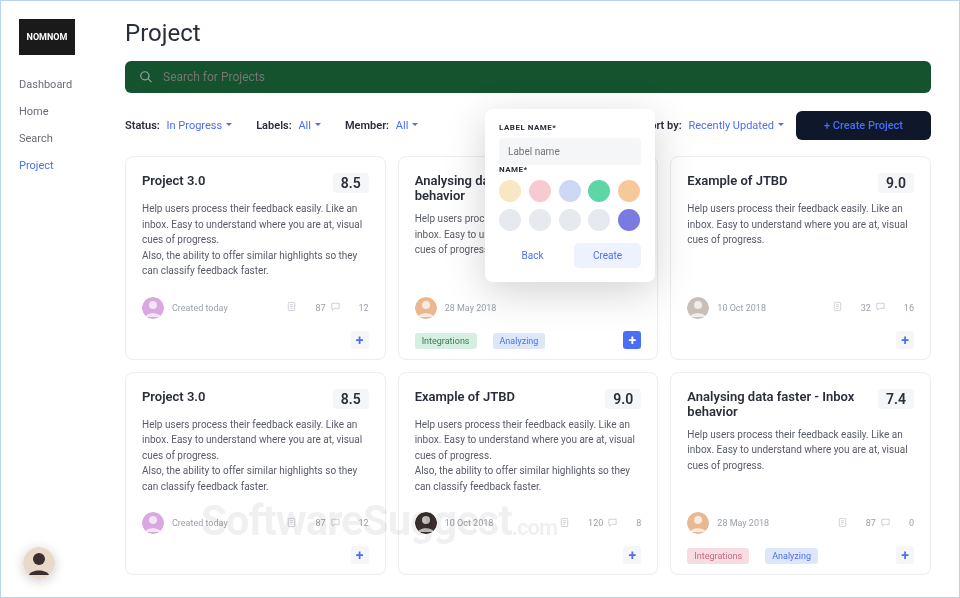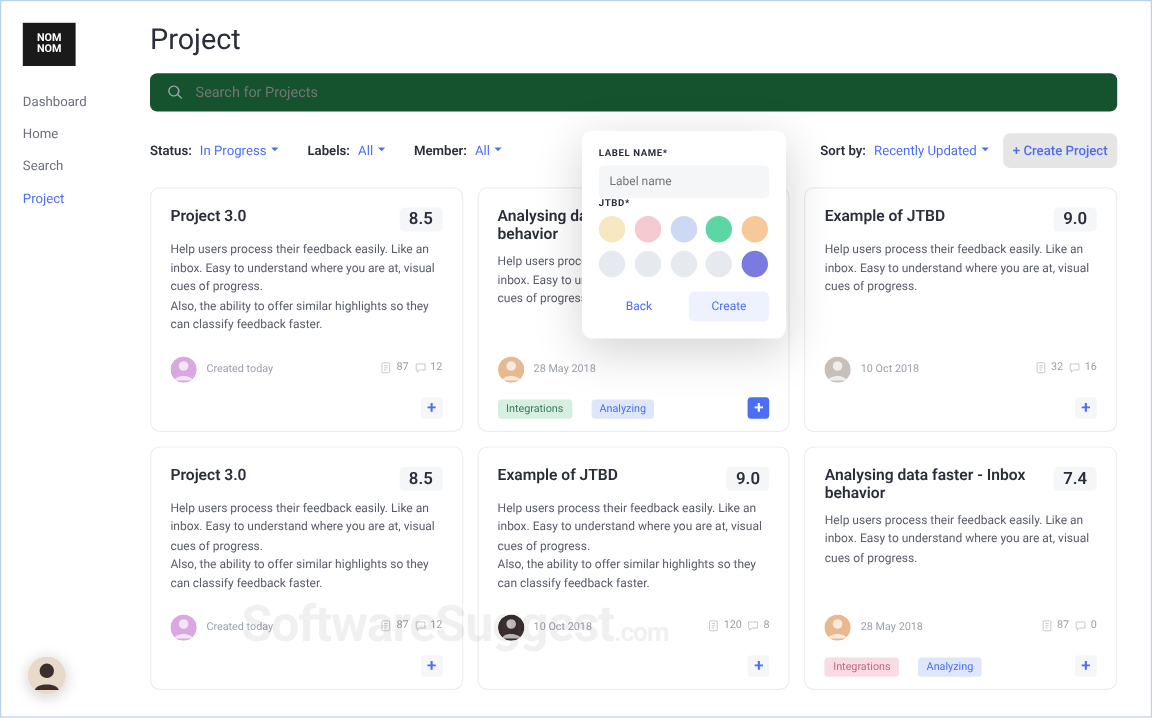--- a/index.html
+++ b/index.html
@@ -1,45 +1,45 @@
 <!DOCTYPE html>
 <html><head>
 <meta charset="utf-8">
 <style>
 *{box-sizing:border-box;margin:0;padding:0;font-family:-apple-system,BlinkMacSystemFont,'Segoe UI',Roboto,sans-serif}
 body{background:#fff;color:#2a2e3a;width:960px;height:598px;overflow:hidden;position:relative;border:1px solid #b8d3ee}
 .app{display:flex;height:100%}
 .sidebar{width:110px;padding:18px 0 0 18px;flex-shrink:0}
-.logo{width:44px;height:36px;background:#1a1a1a;color:#fff;font-size:9px;font-weight:700;display:flex;flex-direction:column;align-items:center;justify-content:center;line-height:1}
+.logo{width:56px;height:36px;background:#1a1a1a;color:#fff;font-size:9px;font-weight:700;display:flex;align-items:center;justify-content:center;line-height:1}
 .nav{margin-top:16px}
 .nav-item{font-size:11px;color:#6a6e79;padding:7px 0;cursor:pointer}
 .nav-item.active{color:#4b6ef5}
 .main{flex:1;padding:18px 28px 8px 14px;overflow:hidden}
 .page-title{font-size:24px;color:#2a2e3a;font-weight:400;margin-bottom:14px}
 .search-bar{background:#14532d;border-radius:6px;display:flex;align-items:center;padding:9px 14px;margin-bottom:18px}
 .search-bar svg{width:14px;height:14px;margin-right:10px;fill:#9aa0aa}
 .search-bar input{border:0;background:transparent;font-size:12px;color:#9aa0aa;flex:1;outline:none}
 .toolbar{display:flex;align-items:center;margin-bottom:16px;font-size:11px}
 .tb-group{margin-right:24px}
 .tb-label{color:#2a2e3a;font-weight:600}
 .tb-value{color:#4b6ef5;cursor:pointer;margin-left:4px}
 .tb-value:after{content:'';display:inline-block;border:3px solid transparent;border-top-color:#4b6ef5;margin-left:4px;vertical-align:middle}
 .spacer{flex:1}
-.create-btn{background:#e5e5e5;color:#4b6ef5;font-size:11px;font-weight:500;padding:8px 8px;border-radius:6px;cursor:pointer}
+.create-btn{background:#0f172a;color:#4b6ef5;font-size:11px;font-weight:500;padding:8px 28px;border-radius:6px;cursor:pointer}
 .grid{display:grid;grid-template-columns:repeat(3,1fr);gap:12px}
 .card{border:1px solid #ecedf1;border-radius:8px;padding:16px 16px 10px;position:relative;min-height:190px;display:flex;flex-direction:column}
 .card-head{display:flex;align-items:flex-start;justify-content:space-between;margin-bottom:8px}
 .card-title{font-size:13px;font-weight:600;color:#2a2e3a;flex:1;padding-right:8px}
 .card-score{font-size:14px;font-weight:600;background:#f5f6f8;border-radius:4px;padding:2px 8px}
 .card-body{font-size:10px;color:#585c68;line-height:1.55;margin-bottom:10px}
 .card-footer{display:flex;align-items:center;margin-top:auto;padding-top:8px}
 .avatar{width:22px;height:22px;border-radius:50%;flex-shrink:0}
 .meta-date{font-size:9px;color:#9aa0aa;margin-left:8px;flex:1}
 .meta-stats{display:flex;align-items:center;gap:4px;font-size:9px;color:#9aa0aa}
-.meta-stats .stat{display:flex;gap:3px}
+.meta-stats .stat{display:flex;align-items:center;gap:18px}
 .meta-stats svg{width:11px;height:11px;fill:none;stroke:#b8bcc4;stroke-width:1.5}
 .tags{display:flex;gap:16px;margin-top:8px}
 .tag{font-size:9px;padding:3px 7px;border-radius:3px}
 .tag.green{background:#d5f0e0;color:#3a7a58}
 .tag.blue{background:#dde7f9;color:#4b6ef5}
 .tag.pink{background:#f7dde3;color:#c26a80}
 .add-btn{width:18px;height:18px;background:#f5f6f8;color:#4b6ef5;font-size:14px;font-weight:600;display:flex;align-items:center;justify-content:center;border-radius:3px;cursor:pointer;margin-left:auto;margin-top:6px}
 .add-btn.primary{background:#4b6ef5;color:#fff}
 .card-bottom{display:flex;align-items:flex-end;justify-content:space-between;margin-top:6px}
 
@@ -307,21 +307,21 @@
             <div class="add-btn">+</div>
           </div>
         </div>
       </div>
   </main>
 </div>
 
 <div class="popover">
   <div class="pop-label">LABEL NAME*</div>
   <input class="pop-input" placeholder="Label name" style="">
-  <div class="pop-label">JTBD*</div>
+  <div class="pop-label">NAME*</div>
   <div class="swatches" id="swatches">
       <div class="swatch" style="background: rgb(247, 231, 194);"></div>
       <div class="swatch" style="background: rgb(247, 201, 208);"></div>
       <div class="swatch" style="background: rgb(205, 217, 244);"></div>
       <div class="swatch" style="background: rgb(93, 214, 166);"></div>
       <div class="swatch" style="background: rgb(247, 201, 154);"></div>
       <div class="swatch" style="background: rgb(230, 233, 238);"></div>
       <div class="swatch" style="background: rgb(230, 233, 238);"></div>
       <div class="swatch" style="background: rgb(230, 233, 238);"></div>
       <div class="swatch" style="background: rgb(230, 233, 238);"></div>

